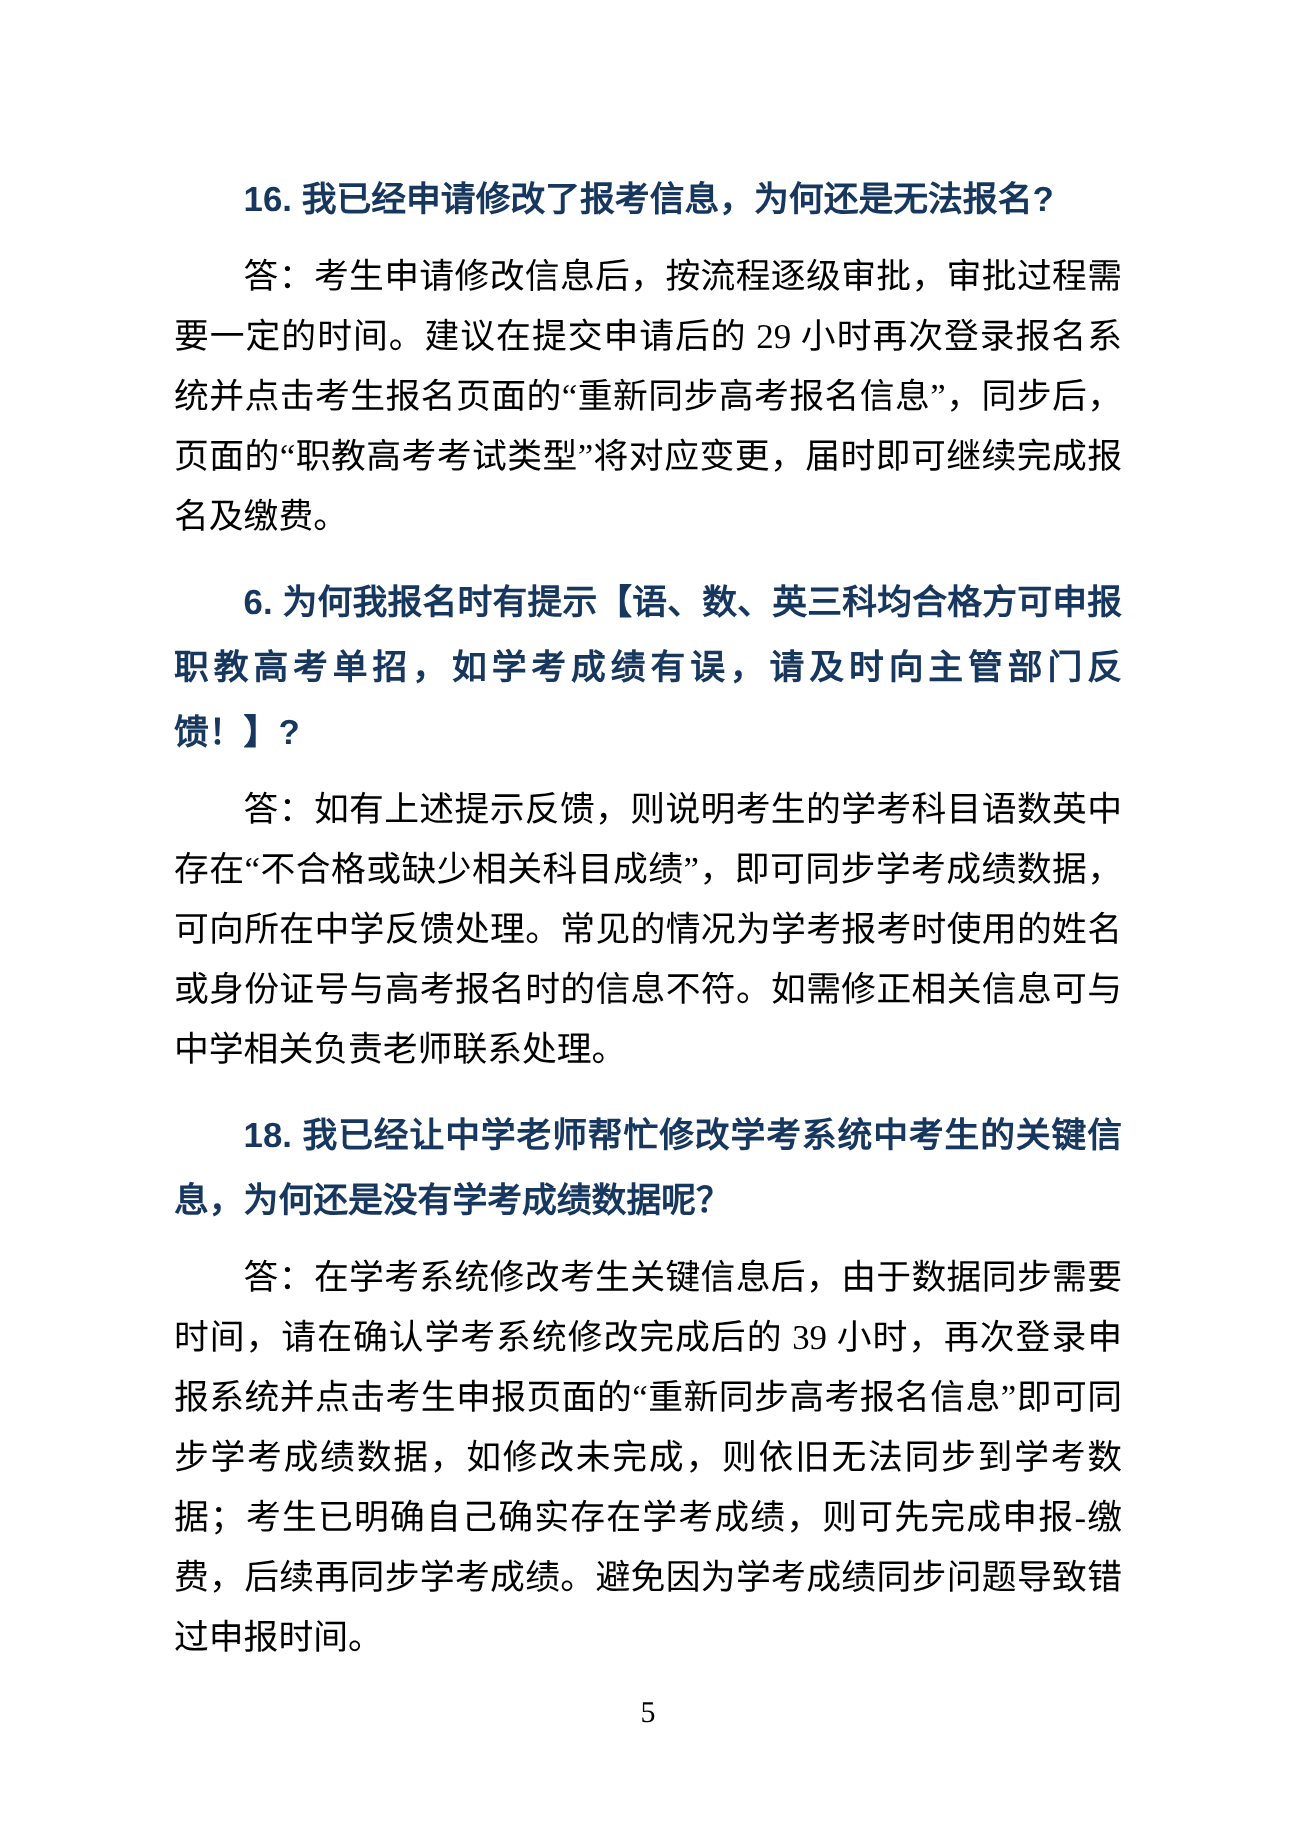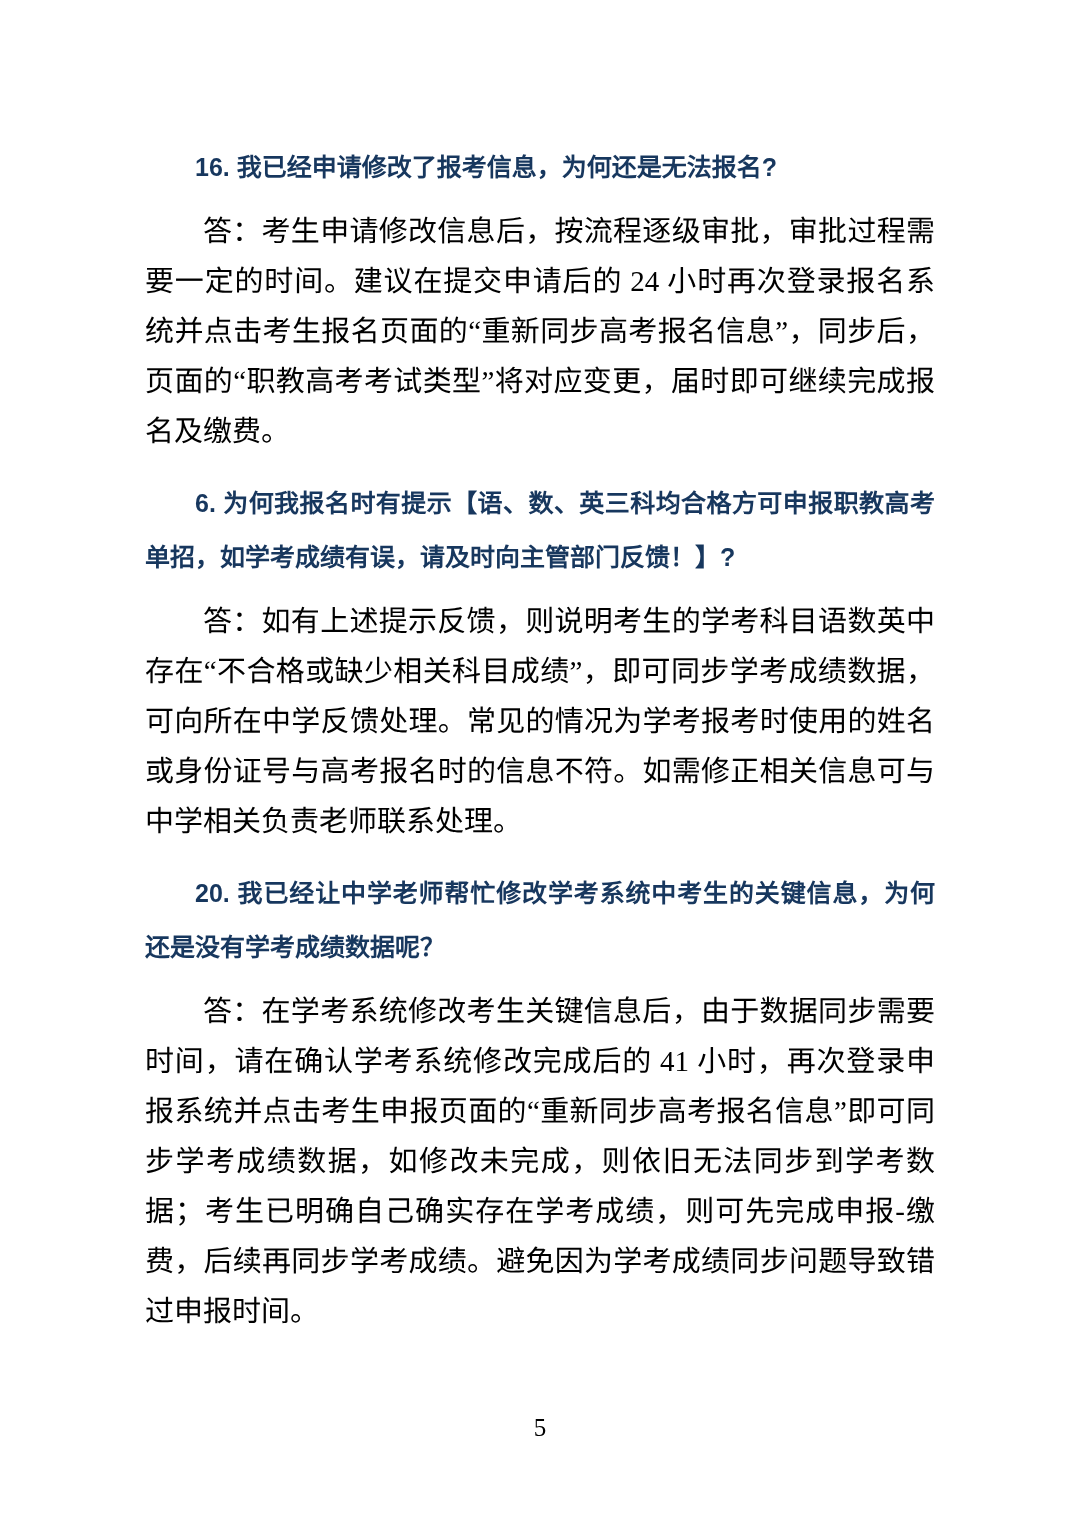--- a/index.html
+++ b/index.html
@@ -22,21 +22,21 @@
     top: 140px;
     left: 145px;
     width: 790px;
   }
 
   .faq-item { }
 
   .question {
     font-family: "Liberation Sans", "DejaVu Sans", sans-serif;
     font-weight: 700;
-    font-size: 25px;
+    font-size: 29px;
     line-height: 54px;
     color: #17375e;
     text-align: justify;
     text-indent: 2em;
     margin: 0 0 12px 0;
   }
 
   .answer {
     font-family: "Liberation Serif", "DejaVu Serif", serif;
     font-weight: 400;
@@ -63,31 +63,31 @@
   }
 </style>
 </head>
 <body>
 
 <div class="page">
   <div class="content">
 
     <div class="faq-item">
       <h2 class="question">16. 我已经申请修改了报考信息，为何还是无法报名?</h2>
-      <p class="answer">答：考生申请修改信息后，按流程逐级审批，审批过程需要一定的时间。建议在提交申请后的 24 小时再次登录报名系统并点击考生报名页面的“重新同步高考报名信息”，同步后，页面的“职教高考考试类型”将对应变更，届时即可继续完成报名及缴费。</p>
+      <p class="answer">答：考生申请修改信息后，按流程逐级审批，审批过程需要一定的时间。建议在提交申请后的 29 小时再次登录报名系统并点击考生报名页面的“重新同步高考报名信息”，同步后，页面的“职教高考考试类型”将对应变更，届时即可继续完成报名及缴费。</p>
     </div>
 
     <div class="faq-item">
       <h2 class="question">6. 为何我报名时有提示【语、数、英三科均合格方可申报职教高考单招，如学考成绩有误，请及时向主管部门反馈！】?</h2>
       <p class="answer">答：如有上述提示反馈，则说明考生的学考科目语数英中存在“不合格或缺少相关科目成绩”，即可同步学考成绩数据，可向所在中学反馈处理。常见的情况为学考报考时使用的姓名或身份证号与高考报名时的信息不符。如需修正相关信息可与中学相关负责老师联系处理。</p>
     </div>
 
     <div class="faq-item">
-      <h2 class="question">20. 我已经让中学老师帮忙修改学考系统中考生的关键信息，为何还是没有学考成绩数据呢？</h2>
-      <p class="answer">答：在学考系统修改考生关键信息后，由于数据同步需要时间，请在确认学考系统修改完成后的 41 小时，再次登录申报系统并点击考生申报页面的“重新同步高考报名信息”即可同步学考成绩数据，如修改未完成，则依旧无法同步到学考数据；考生已明确自己确实存在学考成绩，则可先完成申报-缴费，后续再同步学考成绩。避免因为学考成绩同步问题导致错过申报时间。</p>
+      <h2 class="question">18. 我已经让中学老师帮忙修改学考系统中考生的关键信息，为何还是没有学考成绩数据呢？</h2>
+      <p class="answer">答：在学考系统修改考生关键信息后，由于数据同步需要时间，请在确认学考系统修改完成后的 39 小时，再次登录申报系统并点击考生申报页面的“重新同步高考报名信息”即可同步学考成绩数据，如修改未完成，则依旧无法同步到学考数据；考生已明确自己确实存在学考成绩，则可先完成申报-缴费，后续再同步学考成绩。避免因为学考成绩同步问题导致错过申报时间。</p>
     </div>
 
   </div>
 
   <div class="page-footer">
     <span class="page-number">5</span>
   </div>
 </div>
 
 </body></html>

